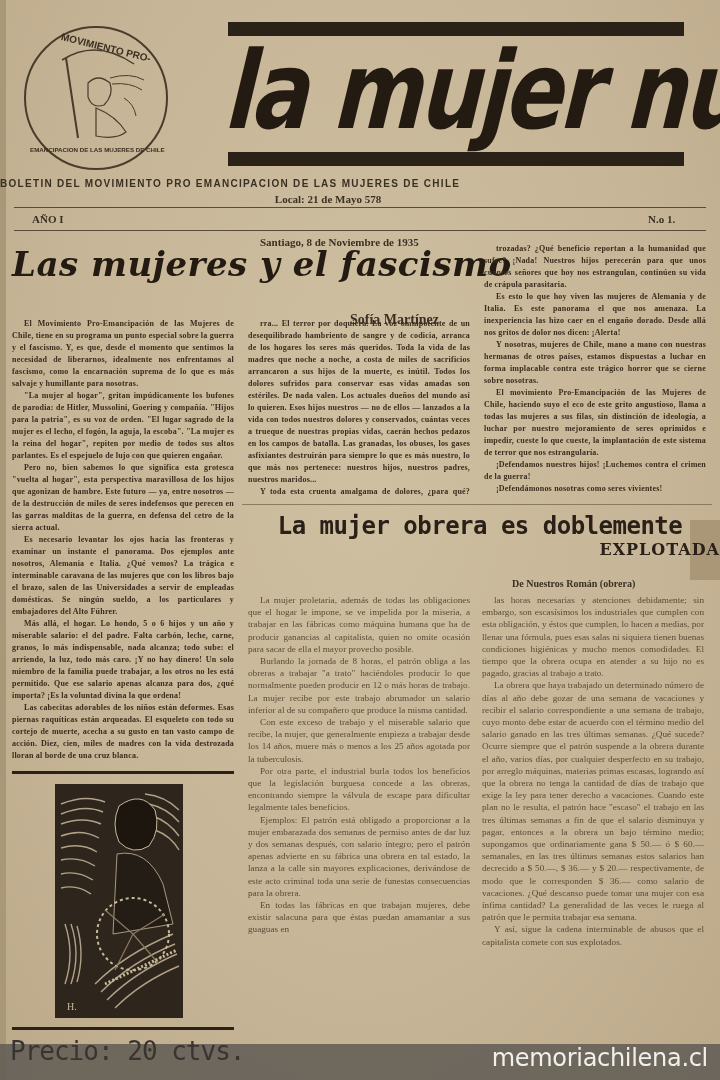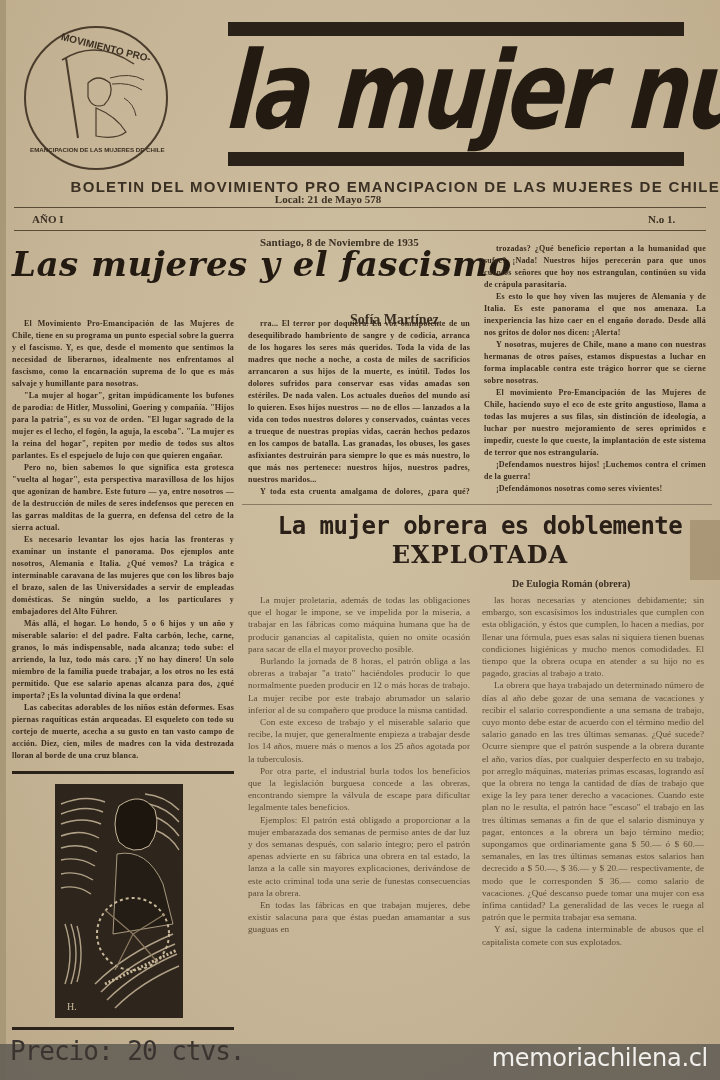--- a/index.html
+++ b/index.html
@@ -22,22 +22,22 @@
   .seal svg { position:absolute; left:0; top:0; }
   .bar-top { position:absolute; left:228px; top:22px; width:456px; height:14px; background:#2a2118; }
   .bar-bot { position:absolute; left:228px; top:152px; width:456px; height:14px; background:#2a2118; }
   .title {
     position:absolute; left:230px; top:30px; width:454px; height:120px;
     font-family:"DejaVu Sans", sans-serif; font-weight:bold; font-style:italic;
     font-size:86px; letter-spacing:-3px; line-height:120px; color:#231a12;
     transform:scaleY(1.25) skewX(-6deg); transform-origin:left center; white-space:nowrap;
   }
   .subtitle {
-    position:absolute; left:0; top:178px; width:720px; text-align:right;
-    font-family:"Liberation Sans", sans-serif; font-size:15px; letter-spacing:1.3px; font-weight:bold; color:#3b3024;
+    position:absolute; left:0; top:178px; width:720px; text-align:left;
+    font-family:"Liberation Sans", sans-serif; font-size:10px; letter-spacing:1.3px; font-weight:bold; color:#3b3024;
   }
   .local {
     position:absolute; left:0; top:193px; width:656px; text-align:center;
     font-size:11px; font-weight:bold; color:#3b3024;
   }
   .rule { position:absolute; height:1px; background:#5a4a38; }
   .infobar { position:absolute; top:213px; font-size:11px; font-weight:bold; color:#3b3024; }
   
   .h1 {
     position:absolute; left:12px; top:244px; width:460px;
@@ -50,22 +50,22 @@
     color:#4a3a2a; overflow:hidden;
   }
   .col p { margin:0; text-indent:12px; }
   .col.dark { color:#3a2c1e; font-weight:bold; font-size:8px; line-height:12px; letter-spacing:0.2px; }
   .col.light { color:#5a4a36; font-size:9.2px; line-height:12.2px; }
   .h2 {
     position:absolute; left:240px; top:512px; width:480px; text-align:center;
     font-family:"DejaVu Sans Mono", monospace; font-size:24px; font-weight:bold; color:#2a2018; letter-spacing:-0.5px;
   }
   .h2b {
-    position:absolute; left:240px; top:540px; width:480px; text-align:center;
-    font-family:"DejaVu Serif", serif; font-size:24px; font-weight:bold; color:#2a2018; letter-spacing:1px;
+    position:absolute; left:240px; top:540px; width:480px; text-align:right;
+    font-family:"DejaVu Serif", serif; font-size:16px; font-weight:bold; color:#2a2018; letter-spacing:1px;
   }
   .byline2 { position:absolute; left:512px; top:578px; font-size:10px; font-weight:bold; color:#3b3024; }
   .woodcut {
     position:absolute; left:55px; top:784px; width:128px; height:234px;
     background:#2e251c; overflow:hidden;
   }
   .hr-thick { position:absolute; height:3px; background:#2a2118; }
   .shadow-r { position:absolute; left:690px; top:520px; width:30px; height:60px; background:rgba(120,100,70,0.35); }
   
   .bottombar {
@@ -172,21 +172,21 @@
       <path d="M50 200 L122 166" stroke="#c8b89a" stroke-width="3" stroke-dasharray="2 2"></path>
       <text x="12" y="226" fill="#c8b89a" font-size="10" font-family="Liberation Serif, serif">H.</text>
     </svg>
   </div>
   <div class="hr-thick" style="left:12px;top:1027px;width:222px;"></div>
 
   <div class="rule" style="left:242px;top:504px;width:470px;background:#8a7a62;"></div>
   <div class="shadow-r"></div>
   <div class="h2">La mujer obrera es doblemente</div>
   <div class="h2b">EXPLOTADA</div>
-  <div class="byline2">De Eulogia Román (obrera)</div>
+  <div class="byline2">De Nuestros Román (obrera)</div>
 
   <div class="col light" style="left:248px;top:594px;width:222px;height:450px;">
     <p>La mujer proletaria, además de todas las obligaciones que el hogar le impone, se ve impelida por la miseria, a trabajar en las fábricas como máquina humana que ha de producir ganancias al capitalista, quien no omite ocasión para sacar de ella el mayor provecho posible.</p>
     <p>Burlando la jornada de 8 horas, el patrón obliga a las obreras a trabajar "a trato" haciéndoles producir lo que normalmente pueden producir en 12 o más horas de trabajo. La mujer recibe por este trabajo abrumador un salario inferior al de su compañero que produce la misma cantidad.</p>
     <p>Con este exceso de trabajo y el miserable salario que recibe, la mujer, que generalmente empieza a trabajar desde los 14 años, muere más o menos a los 25 años agotada por la tuberculosis.</p>
     <p>Por otra parte, el industrial burla todos los beneficios que la legislación burguesa concede a las obreras, encontrando siempre la válvula de escape para dificultar legalmente tales beneficios.</p>
     <p>Ejemplos: El patrón está obligado a proporcionar a la mujer embarazada dos semanas de permiso antes de dar luz y dos semanas después, con salario íntegro; pero el patrón apenas advierte en su fábrica una obrera en tal estado, la lanza a la calle sin mayores explicaciones, derivándose de este acto criminal toda una serie de funestas consecuencias para la obrera.</p>
     <p>En todas las fábricas en que trabajan mujeres, debe existir salacuna para que éstas puedan amamantar a sus guaguas en</p>
   </div>
 

